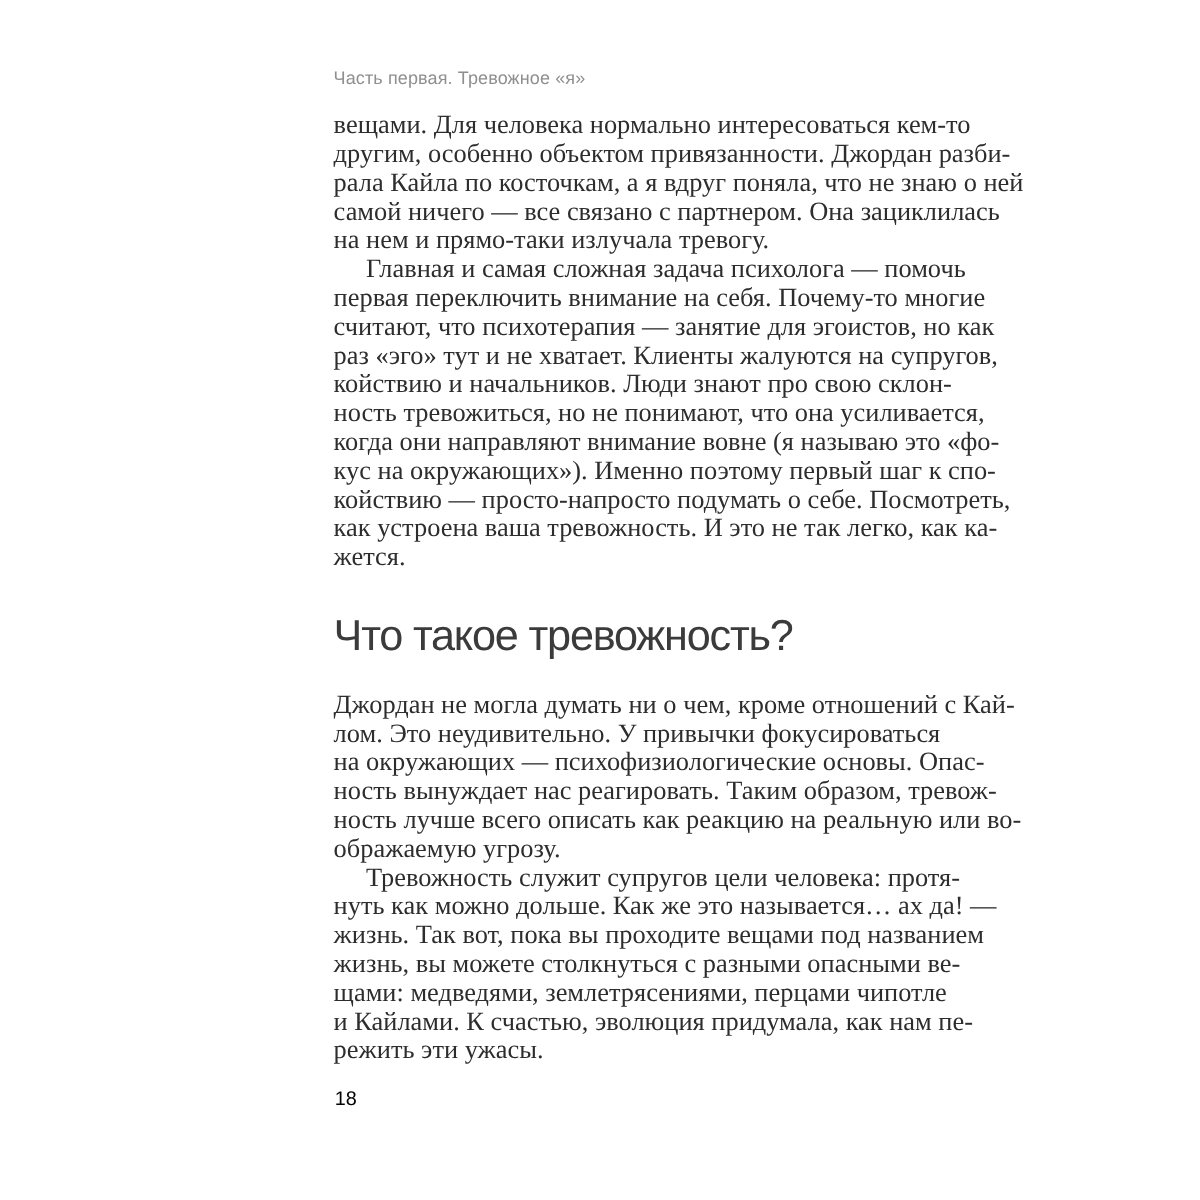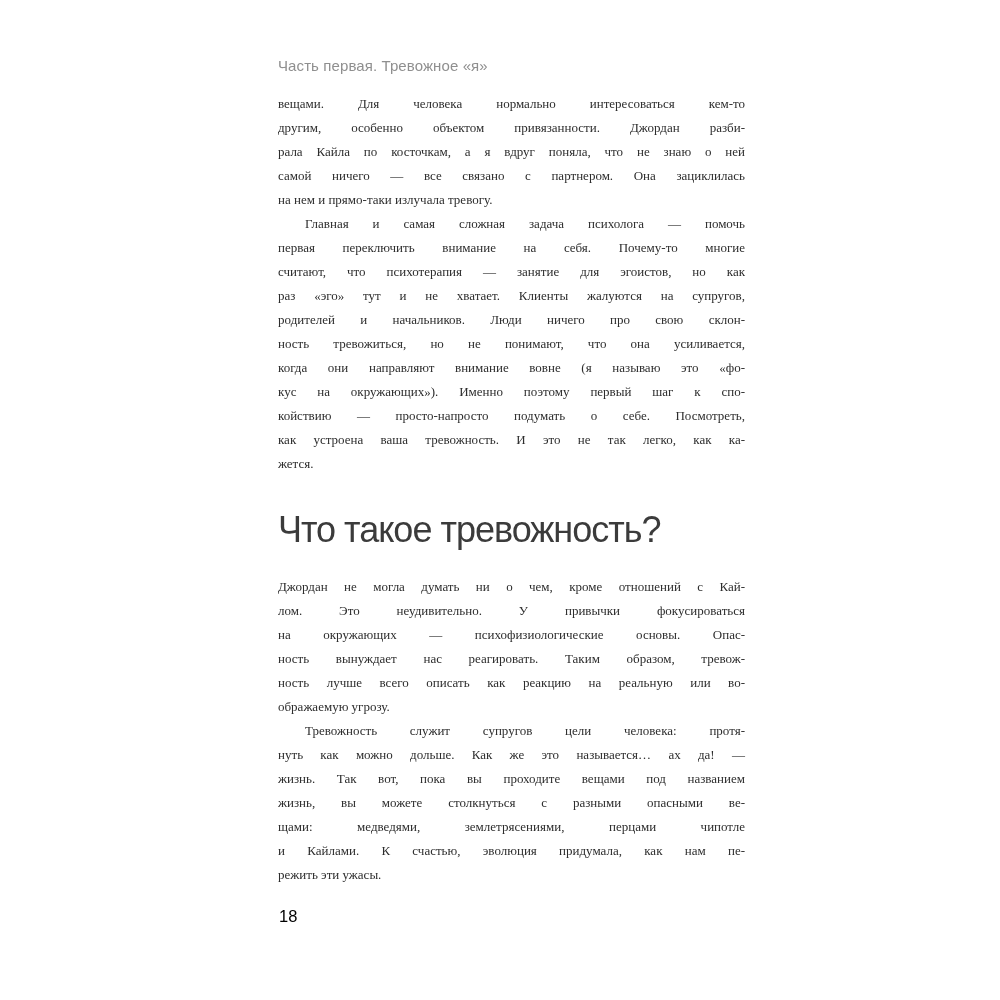--- a/index.html
+++ b/index.html
@@ -32,21 +32,21 @@
     top: 92px;
     left: 278px;
     width: 467px;
   }
   .paragraph {
     margin: 0;
     padding: 0;
   }
   .line {
     font-family: "Liberation Serif", serif;
-    font-size: 13px;
+    font-size: 22px;
     line-height: 24px;
     height: 24px;
     color: #2d2d2d;
     text-align: justify;
     text-align-last: justify;
     white-space: nowrap;
     box-sizing: border-box;
     width: 100%;
     overflow: visible;
   }
@@ -90,21 +90,21 @@
         <div class="line">другим, особенно объектом привязанности. Джордан разби-</div>
         <div class="line">рала Кайла по косточкам, а я вдруг поняла, что не знаю о ней</div>
         <div class="line">самой ничего — все связано с партнером. Она зациклилась</div>
         <div class="line last">на нем и прямо-таки излучала тревогу.</div>
       </div>
       <div class="paragraph">
         <div class="line indent">Главная и самая сложная задача психолога — помочь</div>
         <div class="line">первая переключить внимание на себя. Почему-то многие</div>
         <div class="line">считают, что психотерапия — занятие для эгоистов, но как</div>
         <div class="line">раз «эго» тут и не хватает. Клиенты жалуются на супругов,</div>
-        <div class="line">родителей и начальников. Люди ничего про свою склон-</div>
+        <div class="line">койствию и начальников. Люди знают про свою склон-</div>
         <div class="line">ность тревожиться, но не понимают, что она усиливается,</div>
         <div class="line">когда они направляют внимание вовне (я называю это «фо-</div>
         <div class="line">кус на окружающих»). Именно поэтому первый шаг к спо-</div>
         <div class="line">койствию — просто-напросто подумать о себе. Посмотреть,</div>
         <div class="line">как устроена ваша тревожность. И это не так легко, как ка-</div>
         <div class="line last">жется.</div>
       </div>
       <h2 class="heading">Что такое тревожность?</h2>
       <div class="paragraph">
         <div class="line">Джордан не могла думать ни о чем, кроме отношений с Кай-</div>

